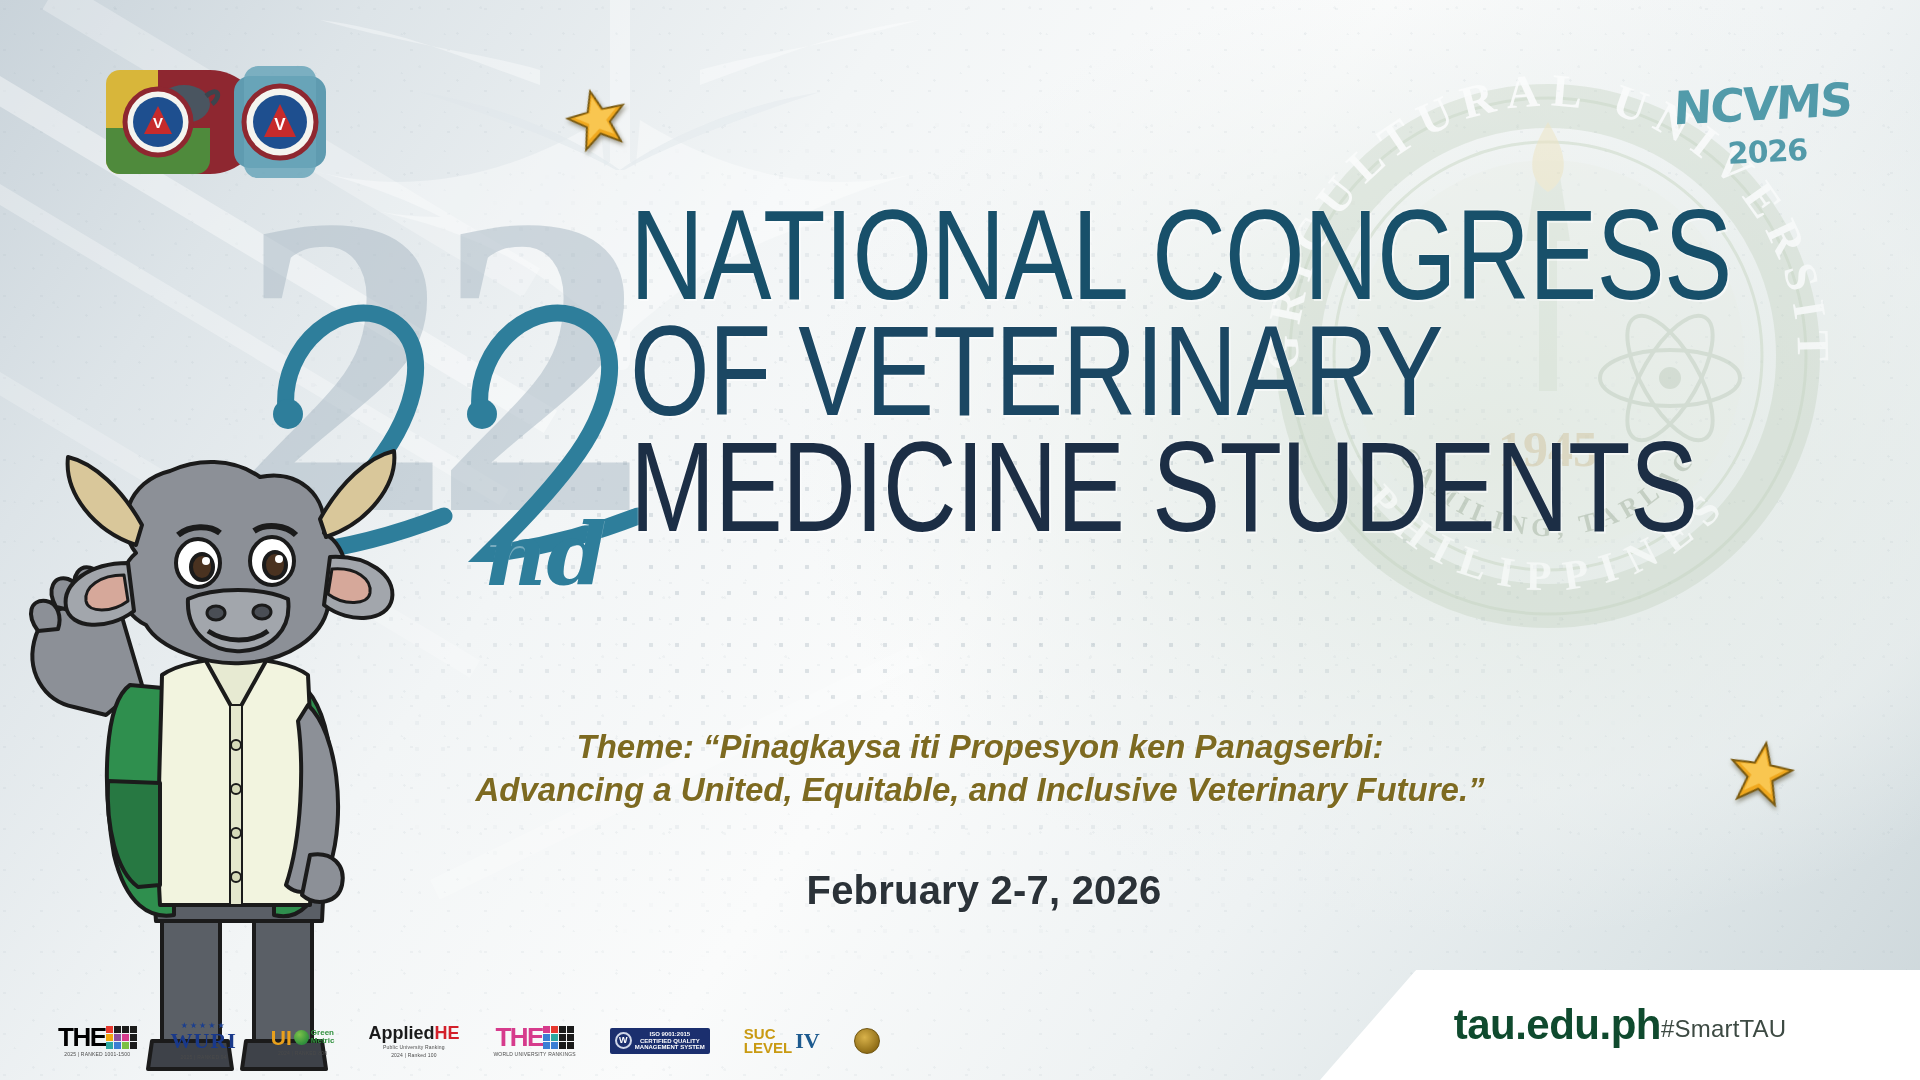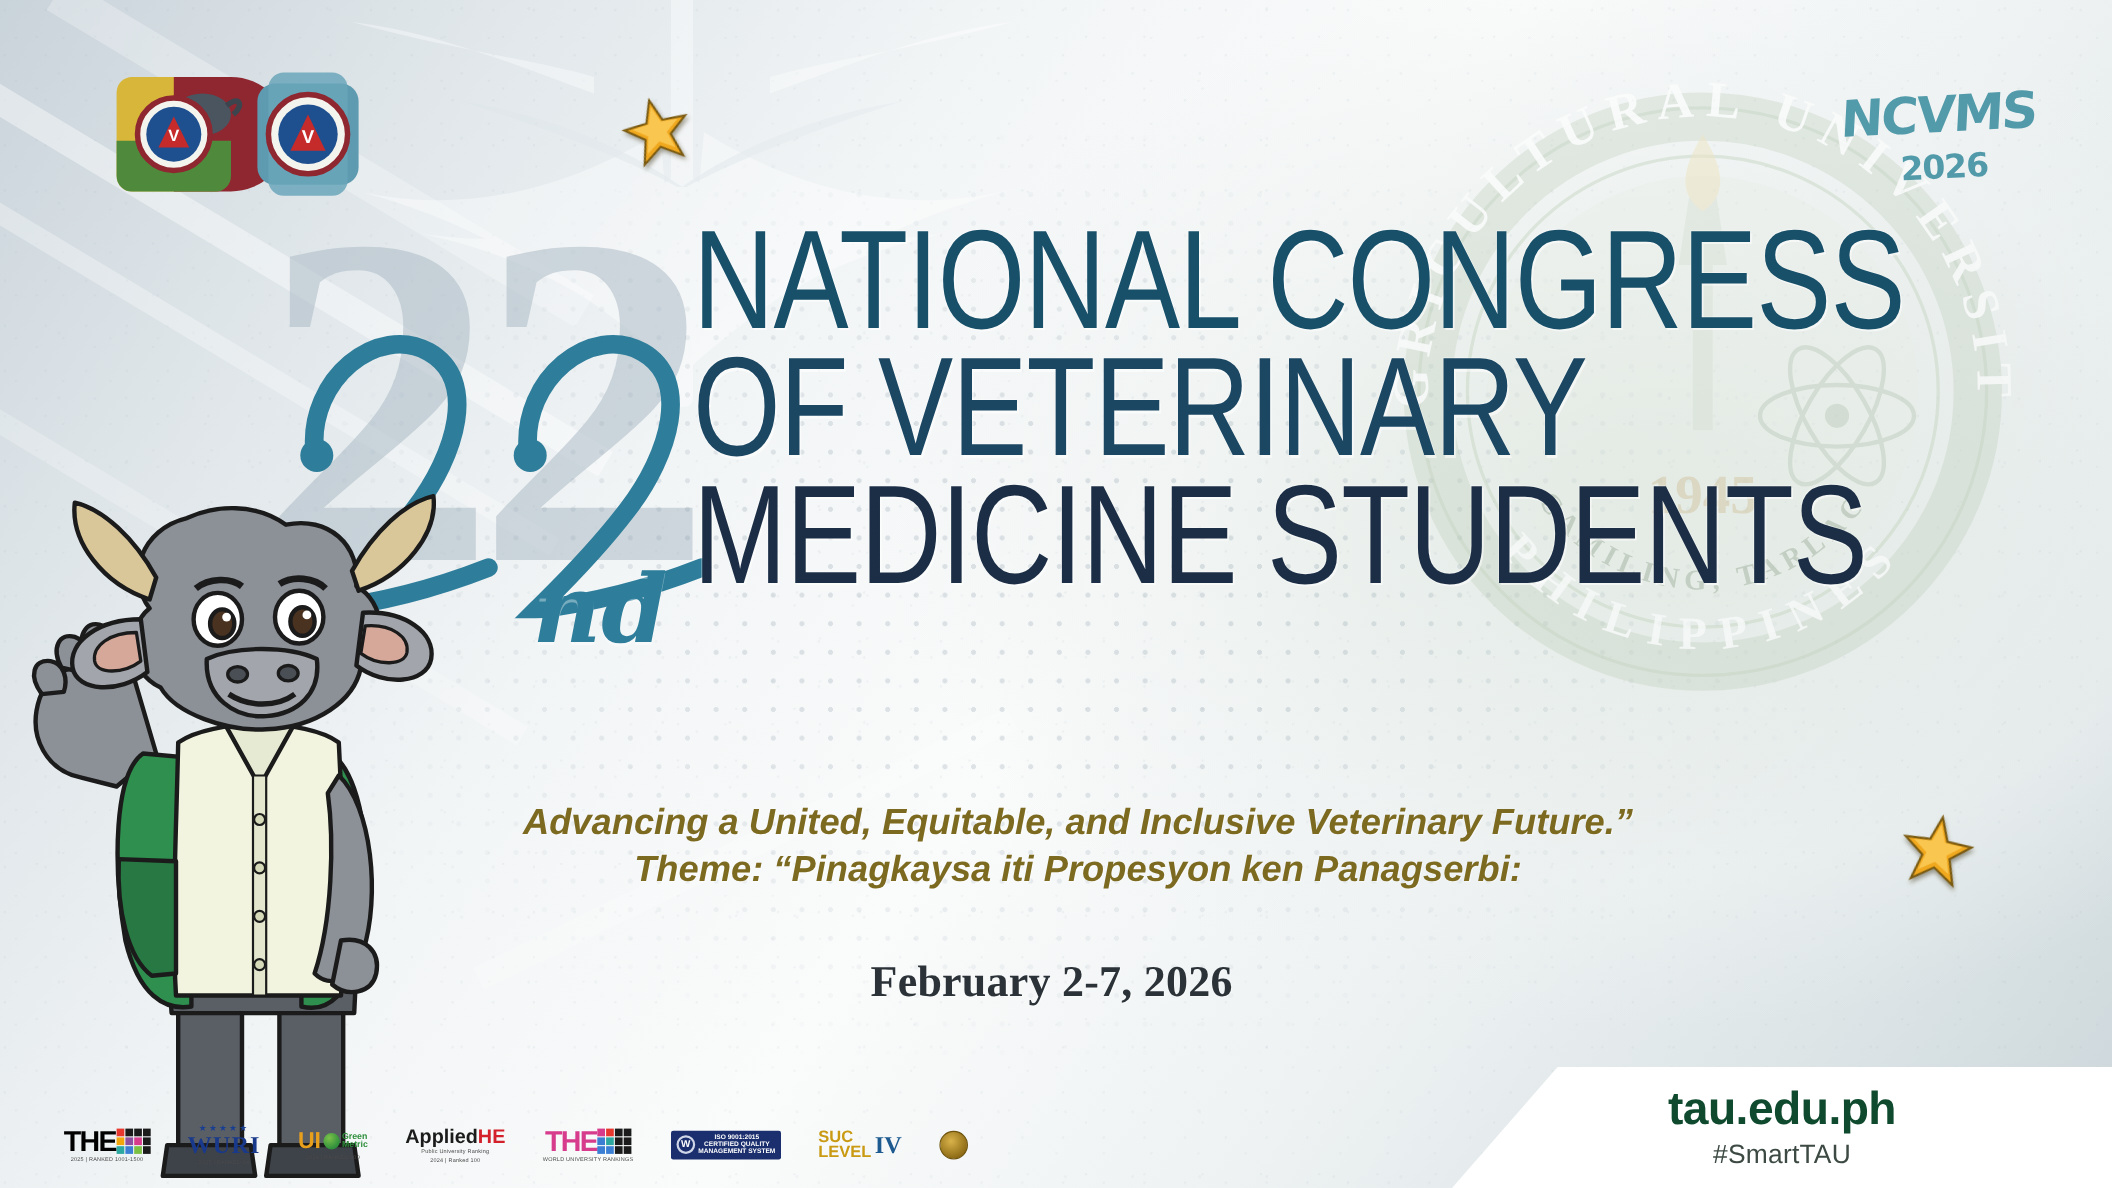--- a/index.html
+++ b/index.html
@@ -107,23 +107,23 @@
     font-family:"Liberation Sans", sans-serif;
     font-style:italic; font-weight:700;
     font-size:33px; line-height:1.30;
     color:#7d6a21;
     text-shadow:1px 1px 0 rgba(255,255,255,.45);
   }
   #theme .tline { display:block; }
 
   
   #when {
-    position:absolute; left:406px; top:868px; width:1100px;
+    position:absolute; left:434px; top:868px; width:1100px;
     text-align:center;
-    font-family:Liberation Serif, serif; font-weight:700;
+    font-family:Liberation Sans, sans-serif; font-weight:700;
     color:#2b3238;
     text-shadow:1px 1px 0 rgba(255,255,255,.45);
   }
   #when .date  { display:block; font-size:40px; letter-spacing:.2px; }
   #when .venue { display:block; font-size:40px; margin-top:4px; letter-spacing:.1px; }
 
   
   #logos { position:absolute; left:100px; top:62px; width:290px; height:120px; }
 
   
@@ -164,21 +164,21 @@
 
   .ched-seal { width:26px; height:26px; border-radius:50%;
                background:radial-gradient(circle at 40% 35%, #d9b24a, #8c6a14 75%);
                border:1.5px solid #6f540f; }
 
   
   #ribbon {
     position:absolute; right:0; bottom:0; width:600px; height:110px;
     background:#ffffff;
     clip-path: polygon(96px 0, 100% 0, 100% 100%, 0 100%);
-    display:flex; flex-direction:column; align-items:center; justify-content:center;
+    display:flex; flex-direction:row; align-items:center; justify-content:center;
     box-shadow:-2px -2px 8px rgba(0,0,0,.08);
   }
   #ribbon .url { font-family:"Liberation Sans", sans-serif; font-weight:700;
                  font-size:42px; color:#0f4a2e; letter-spacing:-.5px; line-height:1; }
   #ribbon .tag { font-family:"Liberation Sans", sans-serif; font-size:24px; color:#3d4a43;
                  margin-top:7px; letter-spacing:.2px; }
 
   
   #mascot { position:absolute; left:10px; top:385px; width:470px; height:700px; }
 </style>
@@ -357,22 +357,22 @@
     </g>
   </svg>
 
   <div id="title">
     <span class="ln l1">NATIONAL CONGRESS</span>
     <span class="ln l2">OF VETERINARY</span>
     <span class="ln l3">MEDICINE STUDENTS</span>
   </div>
 
   <div id="theme">
+    <span class="tline">Theme: “Pinagkaysa iti Propesyon ken Panagserbi:</span>
     <span class="tline">Advancing a United, Equitable, and Inclusive Veterinary Future.”</span>
-    <span class="tline">Theme: “Pinagkaysa iti Propesyon ken Panagserbi:</span>
   </div>
 
   <div id="when">
     <span class="date">February 2-7, 2026</span>
   </div>
 
   <div id="badges">
 
     <div class="badge">
       <div class="the-wrap">

